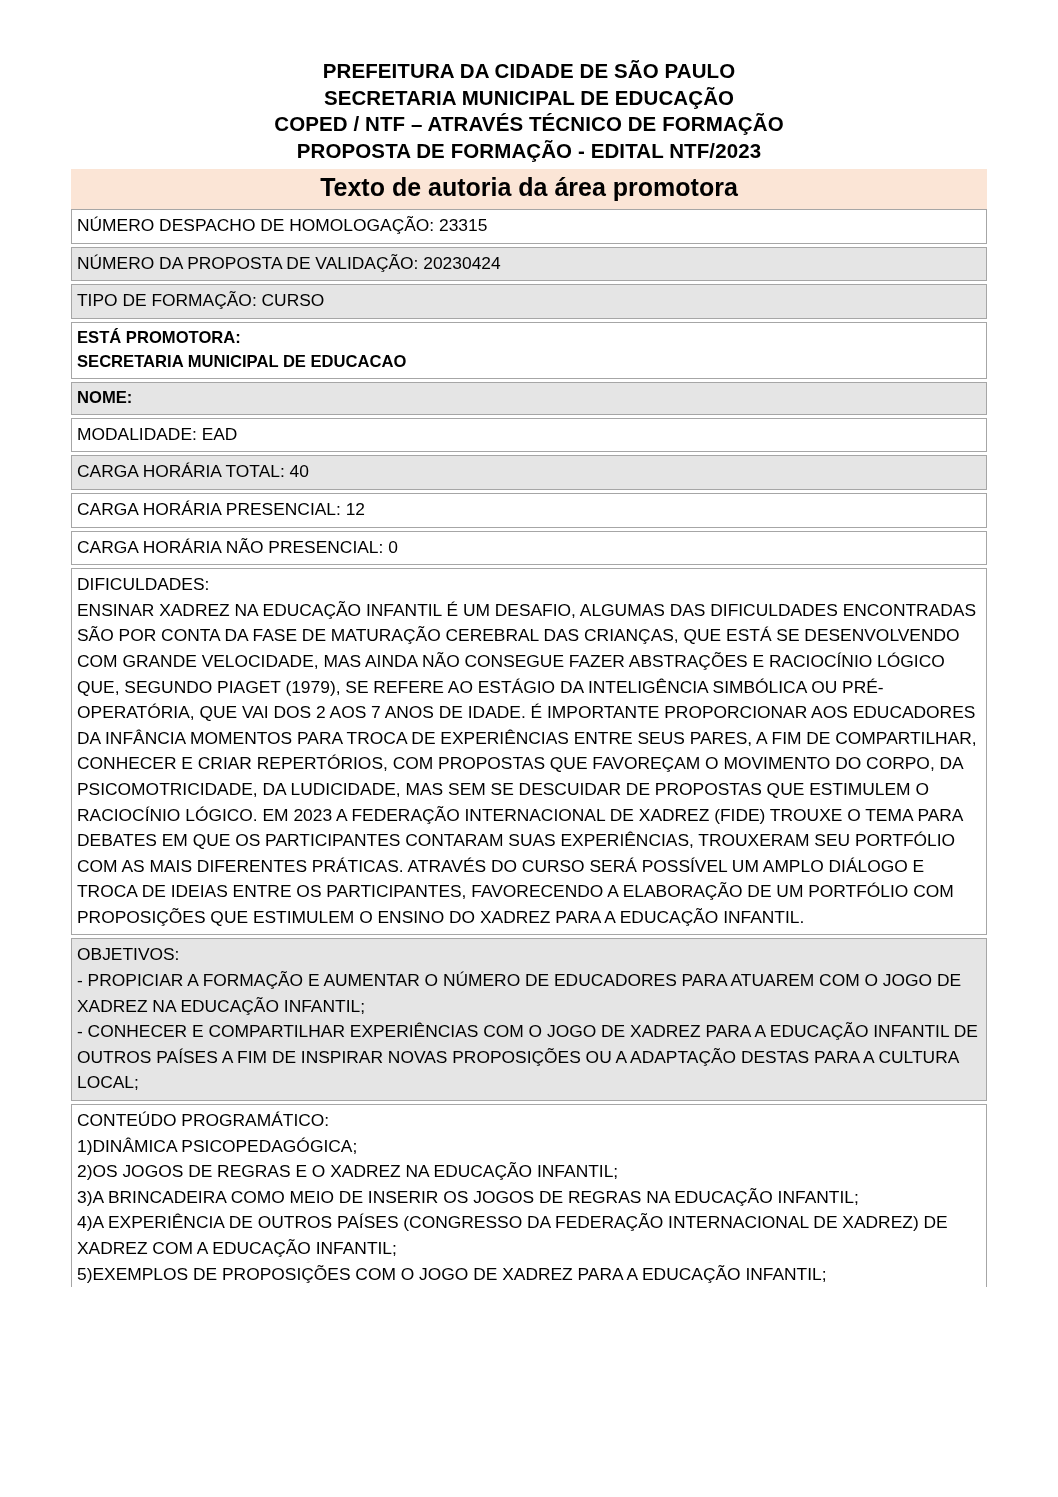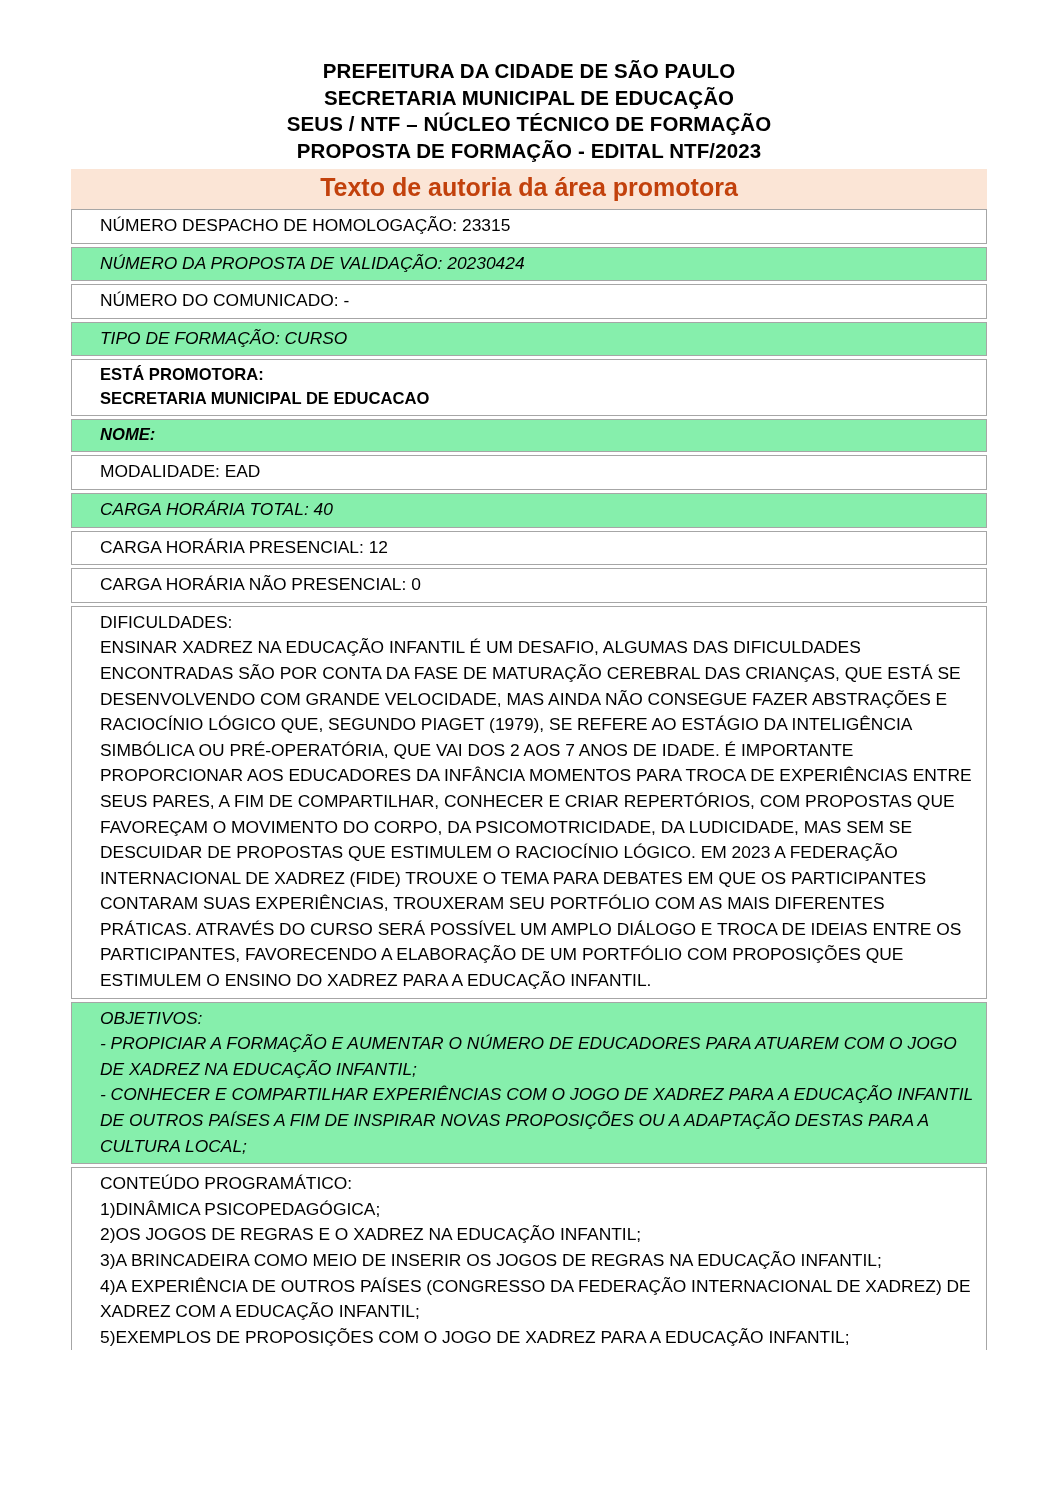--- a/index.html
+++ b/index.html
@@ -39,21 +39,21 @@
   
   .banner {
     margin: 5px auto 0 auto;
     width: 916px;
     background: #fbe5d6;
     text-align: center;
     padding: 3px 0 6px 0;
     box-sizing: border-box;
   }
   .banner-text {
-    color: #c2410c;
+    color: #000000;
     font-weight: bold;
     font-size: 25px;
     line-height: 31px;
   }
 
   
   .rows {
     width: 916px;
     margin: 0 auto;
     box-sizing: border-box;
@@ -61,68 +61,63 @@
   .row {
     border: 1px solid #a6a6a6;
     box-sizing: border-box;
     padding: 3px 5px 4px 5px;
     margin-bottom: 3px;
     background: #ffffff;
     font-size: 17.4px;
     line-height: 25.6px;
   }
   .row.shaded {
-    background: #86efac;
-    font-style: italic;
+    background: #e5e5e5;
   }
   .row.bold {
     font-weight: bold;
     font-size: 16.6px;
     line-height: 24px;
   }
   .row .ln {
     display: block;
     white-space: pre-wrap;
-    margin-left: 23px;
   }
   .row.para .ln {
     white-space: normal;
   }
   
   .row.clipped {
     border-bottom: none;
     margin-bottom: 0;
     padding-bottom: 0;
   }
 </style>
 </head>
 <body>
 
 <div class="page">
 
   <div class="doc-header">
     <div class="hline">PREFEITURA DA CIDADE DE SÃO PAULO</div>
     <div class="hline">SECRETARIA MUNICIPAL DE EDUCAÇÃO</div>
-    <div class="hline">SEUS / NTF – NÚCLEO TÉCNICO DE FORMAÇÃO</div>
+    <div class="hline">COPED / NTF – ATRAVÉS TÉCNICO DE FORMAÇÃO</div>
     <div class="hline">PROPOSTA DE FORMAÇÃO - EDITAL NTF/2023</div>
   </div>
 
   <div class="banner">
     <div class="banner-text">Texto de autoria da área promotora</div>
   </div>
 
   <div class="rows" id="rows-container">
       <div class="row para">
         <span class="ln">NÚMERO DESPACHO DE HOMOLOGAÇÃO:  23315</span>
       </div>
       <div class="row para shaded">
         <span class="ln">NÚMERO DA PROPOSTA DE VALIDAÇÃO:  20230424</span>
-      </div>
-      <div class="row para">
-        <span class="ln">NÚMERO DO COMUNICADO:   -</span>
       </div>
       <div class="row para shaded">
         <span class="ln">TIPO DE FORMAÇÃO: CURSO</span>
       </div>
       <div class="row para bold">
         <span class="ln">ESTÁ PROMOTORA:</span>
         <span class="ln">SECRETARIA MUNICIPAL DE EDUCACAO</span>
       </div>
       <div class="row para shaded bold">
         <span class="ln">NOME:</span>

